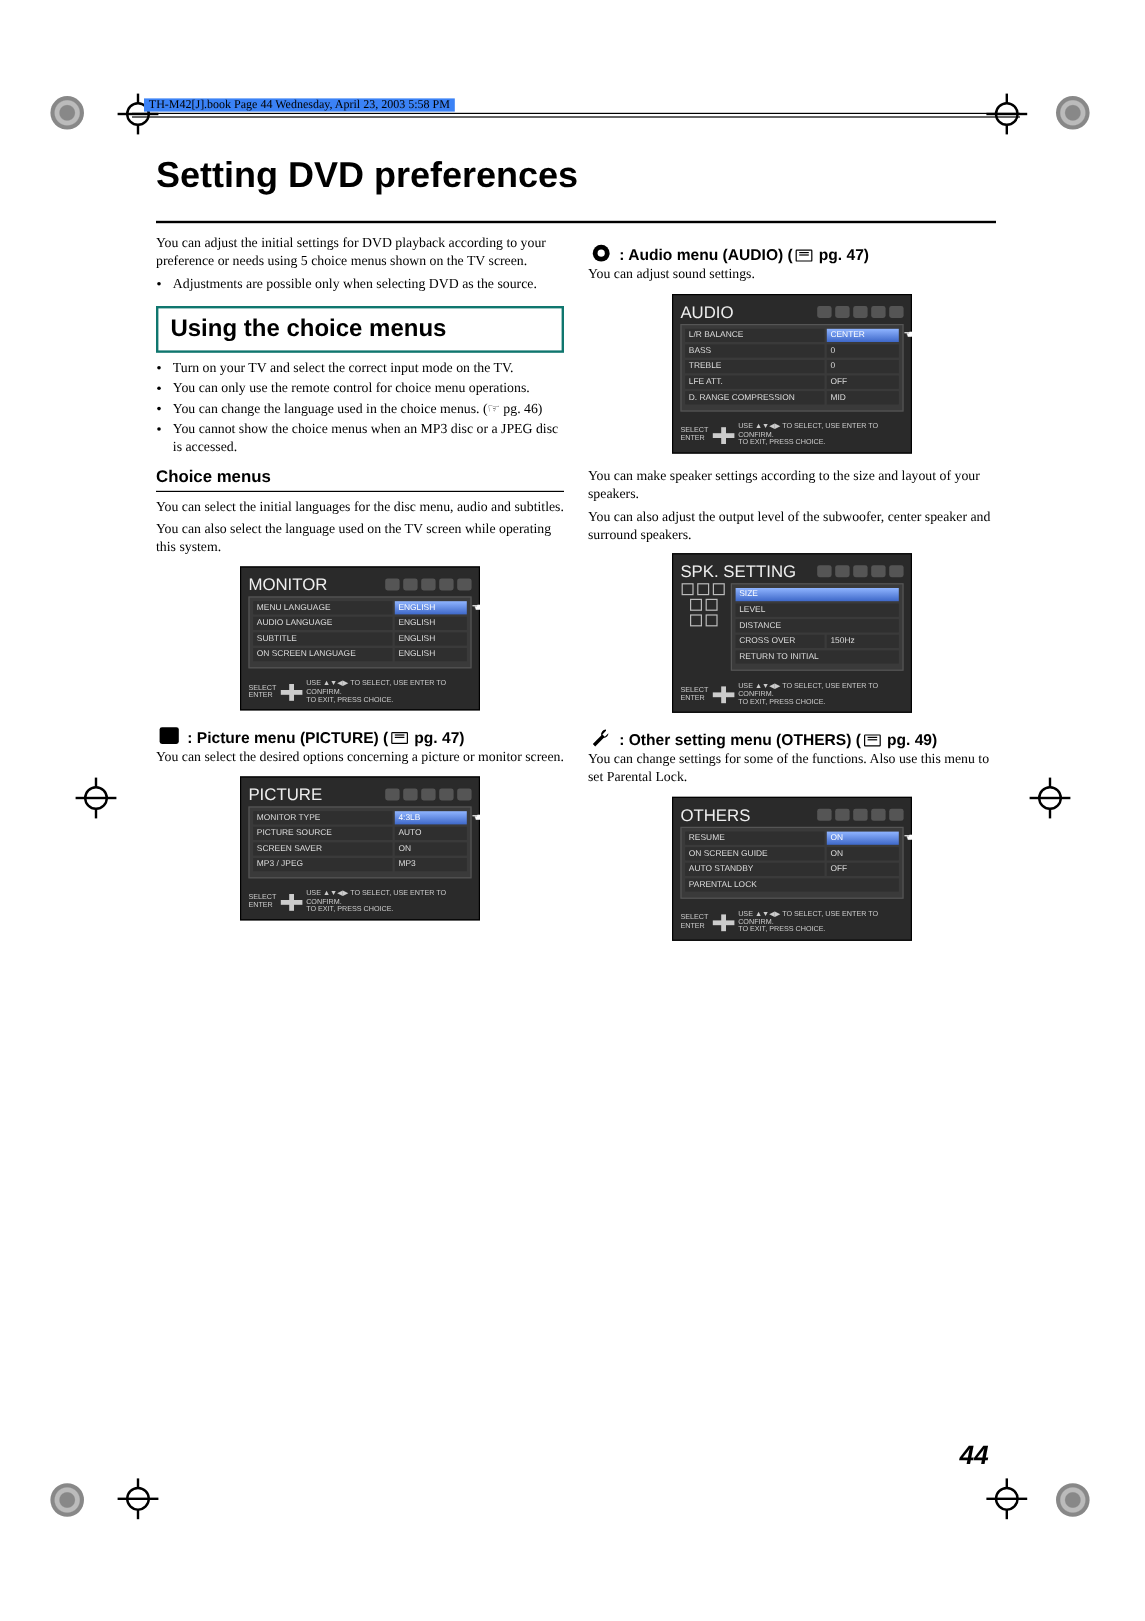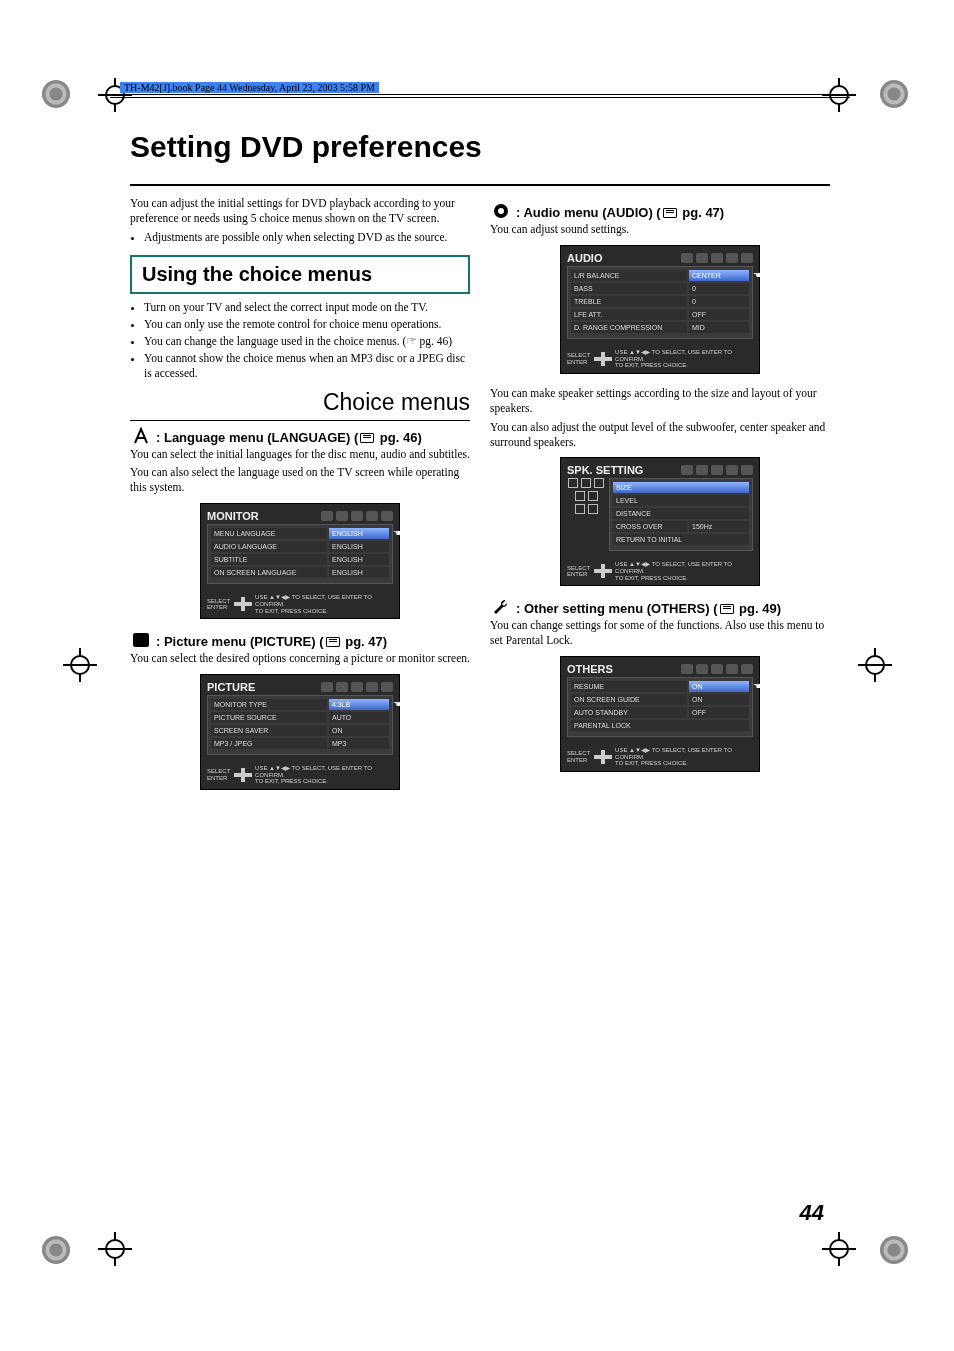--- a/index.html
+++ b/index.html
@@ -58,23 +58,22 @@
   ul.body li { margin-bottom: 2px; }
 
   .boxed-heading {
     border: 2px solid #0f766e; padding: 6px 10px;
     font-family: Arial, Helvetica, sans-serif;
     font-size: 20px; font-weight: 900;
     margin: 10px 0 6px 0;
   }
   h2.sub {
     font-family: Arial, Helvetica, sans-serif;
-    font-size: 23px; font-weight: normal;
+    font-size: 14px; font-weight: bold;
     margin: 8px 0 4px 0;
-    text-align: right;
   }
   .sub-rule { border-top: 1.5px solid #000; margin-bottom: 6px; }
 
   .menu-heading {
     display: flex; align-items: flex-end; gap: 4px;
     font-family: Arial, Helvetica, sans-serif;
     font-size: 13px; font-weight: bold;
     margin: 6px 0 2px 0;
   }
   .menu-heading .icon-slot {
@@ -94,21 +93,21 @@
   
   .menu-shot {
     width: 200px; margin: 8px auto 12px auto;
     background: #2a2a2a; border: 1px solid #000;
     padding: 6px 6px 4px 6px;
     font-family: Arial, Helvetica, sans-serif;
     color: #ddd;
   }
   .menu-shot .titlebar {
     display: flex; justify-content: space-between; align-items: center;
-    font-size: 11px; font-weight: bold; color: #eee;
+    font-size: 14px; font-weight: normal; color: #eee;
     margin-bottom: 2px;
     text-align: center;
   }
   .menu-shot .tab-icons { display:flex; gap:3px; }
   .menu-shot .tab-icons span {
     width: 12px; height: 10px; background:#555; border-radius:2px; display:inline-block;
   }
   .menu-shot .panel {
     background: #3a3a3a; border: 1px solid #555; padding: 3px;
   }
@@ -214,28 +213,20 @@
         <ul class="body">
           <li>Turn on your TV and select the correct input mode on the TV.</li>
           <li>You can only use the remote control for choice menu operations.</li>
           <li>You can change the language used in the choice menus. (☞ pg. 46)</li>
           <li>You cannot show the choice menus when an MP3 disc or a JPEG disc is accessed.</li>
         </ul>
 
         <h2 class="sub">Choice menus</h2>
         <div class="sub-rule"></div>
 
-        <div class="menu-heading">
-          <span class="icon-slot">
-            <svg class="tiny-icon" viewBox="0 0 20 18">
-                <path d="M4 16 L10 2 L16 16 M6.5 11 H13.5" fill="none" stroke="#000" stroke-width="2"></path>
-              </svg>
-          </span>
-          <span><span>: Language menu (LANGUAGE) (</span><span class="page-ref-icon"></span><span> pg. 46)</span></span>
-        </div>
         <p class="body">You can select the initial languages for the disc menu, audio and subtitles.</p>
         <p class="body">You can also select the language used on the TV screen while operating this system.</p>
 
         <div class="menu-shot">
           <div class="titlebar">
             <span>MONITOR</span>
             <span class="tab-icons">
                 <span></span>
                 <span></span>
                 <span></span>

